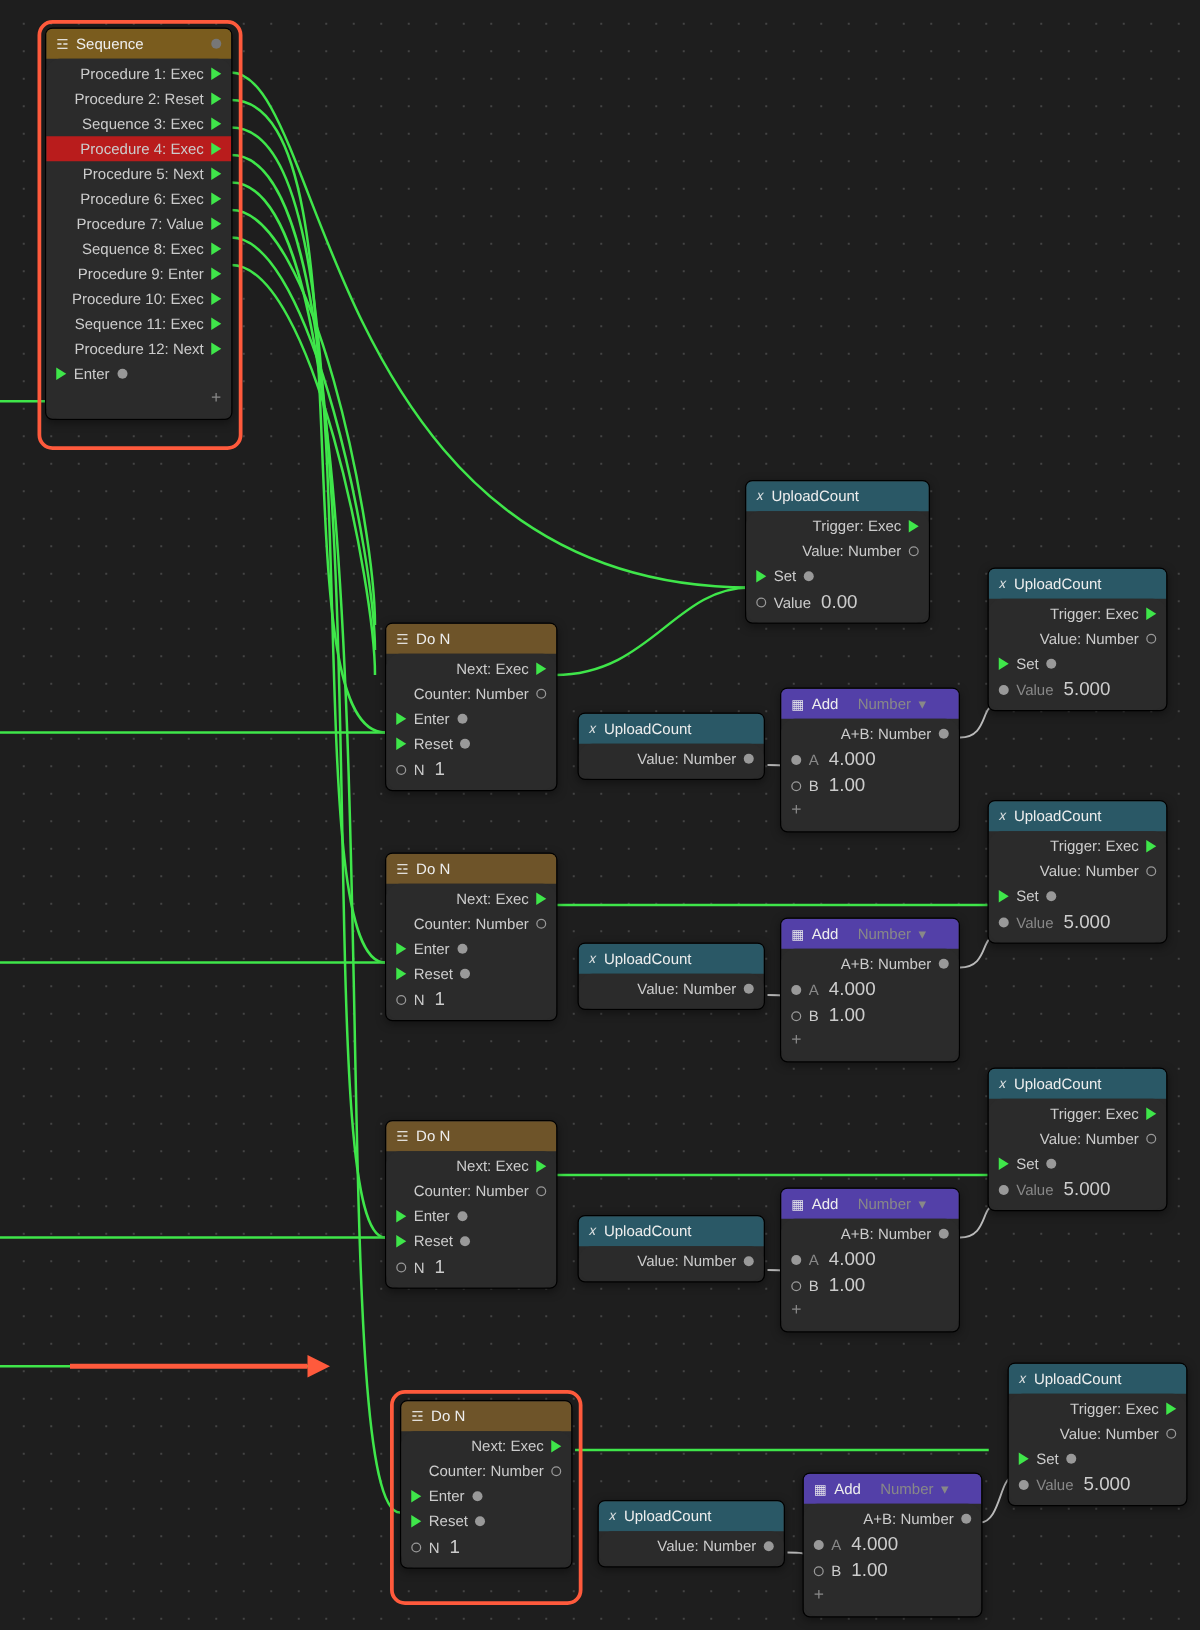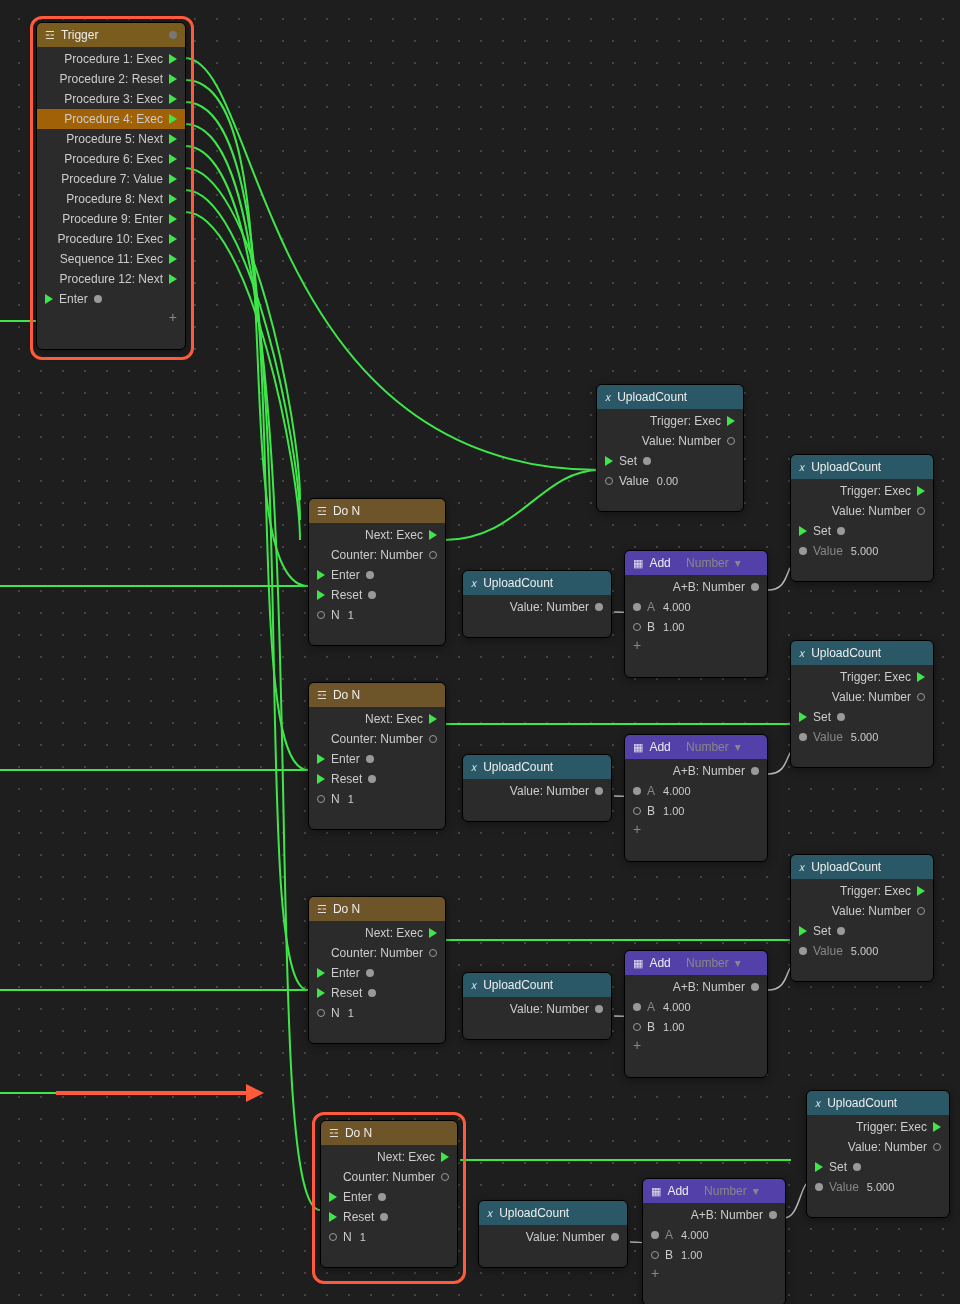--- a/index.html
+++ b/index.html
@@ -36,30 +36,30 @@
   color: #eee;
   display: flex;
   align-items: center;
   gap: 6px;
 }
 .hdr-brown { background: #7a5c1e; }
 .hdr-brown-dark { background: #6e5429; }
 .hdr-teal { background: #2a5866; }
 .hdr-purple { background: #5340a8; }
 .hdr-icon { font-size: 11px; opacity: .9; }
-.node-body { background: #2b2b2b; padding: 2px 0 20px; border-radius: 11px; }
+.node-body { background: #2b2b2b; padding: 2px 0 6px; border-radius: 11px; }
 .row {
   display: flex;
   align-items: center;
   justify-content: space-between;
   padding: 2px 8px;
   min-height: 20px;
   gap: 8px;
 }
-.row.highlight { background: #a16207; }
+.row.highlight { background: #b91c1c; }
 .in, .out { display: flex; align-items: center; gap: 6px; }
 .out { margin-left: auto; justify-content: flex-end; }
 .exec-tri {
   width: 0; height: 0;
   border-top: 5px solid transparent;
   border-bottom: 5px solid transparent;
   border-left: 8px solid #3fe64a;
   display: inline-block;
 }
 .port-dot {
@@ -67,21 +67,21 @@
   background: #999; display: inline-block;
 }
 .port-circle {
   width: 8px; height: 8px; border-radius: 50%;
   border: 1px solid #999; display: inline-block;
 }
 .label-r { text-align: right; }
 .muted { color: #888; }
 .val-box {
   color: #ccc;
-  font-size: 11px;
+  font-size: 15px;
   padding: 0 2px;
 }
 .add-plus {
   color: #888; font-size: 14px; padding: 0 8px 4px; cursor: pointer;
 }
 .highlight-ring {
   position: absolute;
   border: 3px solid #ff5a3c;
   border-radius: 12px;
   pointer-events: none;
@@ -136,39 +136,39 @@
     <path d="M 768,774 C 790,774 785,750 795,750"></path>
     <path d="M 768,990 C 790,990 785,965 795,965"></path>
     <path d="M 784,1218 C 800,1218 800,1182 810,1182"></path>
 
   </g>
 </svg>
 
 <div class="node" style="left:36px; top:22px; width:150px;">
   <div class="node-header hdr-brown">
     <span class="hdr-icon">☲</span>
-    <span>Trigger</span>
+    <span>Sequence</span>
     <span style="margin-left:auto; width:8px; height:8px; border-radius:50%; background:#777;"></span>
   </div>
   <div class="node-body">
     <div class="row">
           <span class="out">
             <span class="label-r">Procedure 1: Exec</span>
             <span class="exec-tri"></span>
           </span>
         </div>
     <div class="row">
           <span class="out">
             <span class="label-r">Procedure 2: Reset</span>
             <span class="exec-tri"></span>
           </span>
         </div>
     <div class="row">
           <span class="out">
-            <span class="label-r">Procedure 3: Exec</span>
+            <span class="label-r">Sequence 3: Exec</span>
             <span class="exec-tri"></span>
           </span>
         </div>
     <div class="row highlight">
           <span class="out">
             <span class="label-r">Procedure 4: Exec</span>
             <span class="exec-tri"></span>
           </span>
         </div>
     <div class="row">
@@ -184,21 +184,21 @@
           </span>
         </div>
     <div class="row">
           <span class="out">
             <span class="label-r">Procedure 7: Value</span>
             <span class="exec-tri"></span>
           </span>
         </div>
     <div class="row">
           <span class="out">
-            <span class="label-r">Procedure 8: Next</span>
+            <span class="label-r">Sequence 8: Exec</span>
             <span class="exec-tri"></span>
           </span>
         </div>
     <div class="row">
           <span class="out">
             <span class="label-r">Procedure 9: Enter</span>
             <span class="exec-tri"></span>
           </span>
         </div>
     <div class="row">

